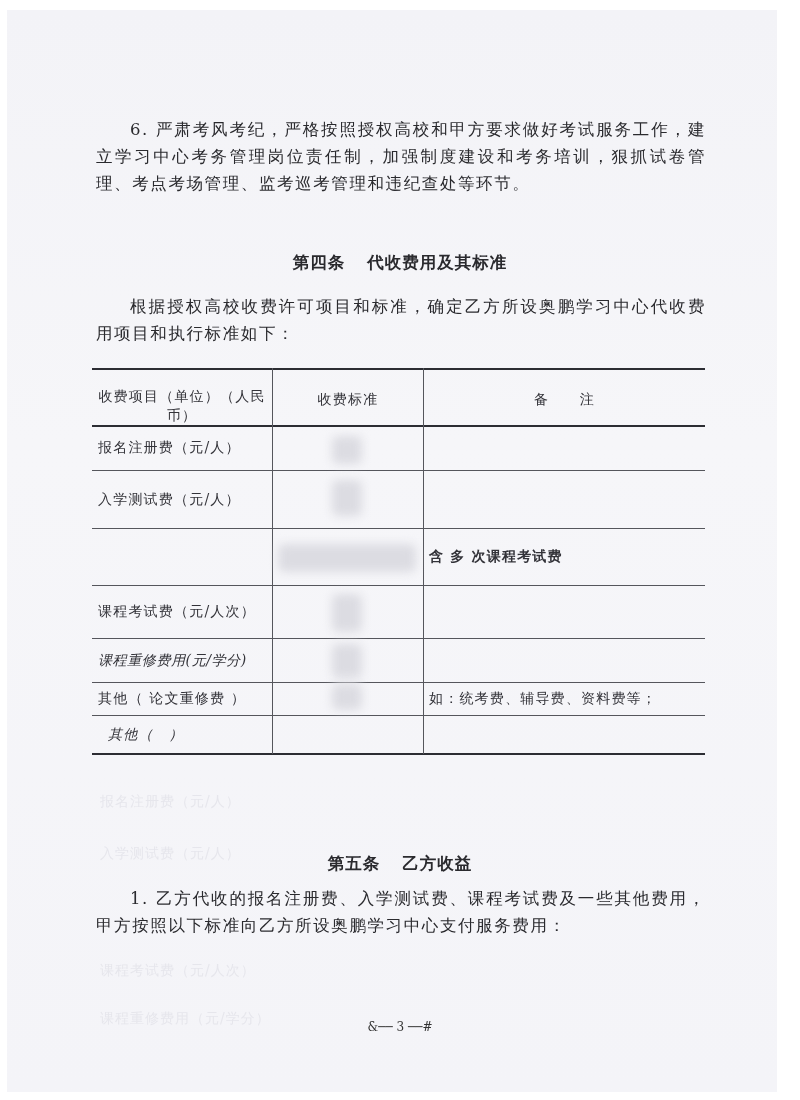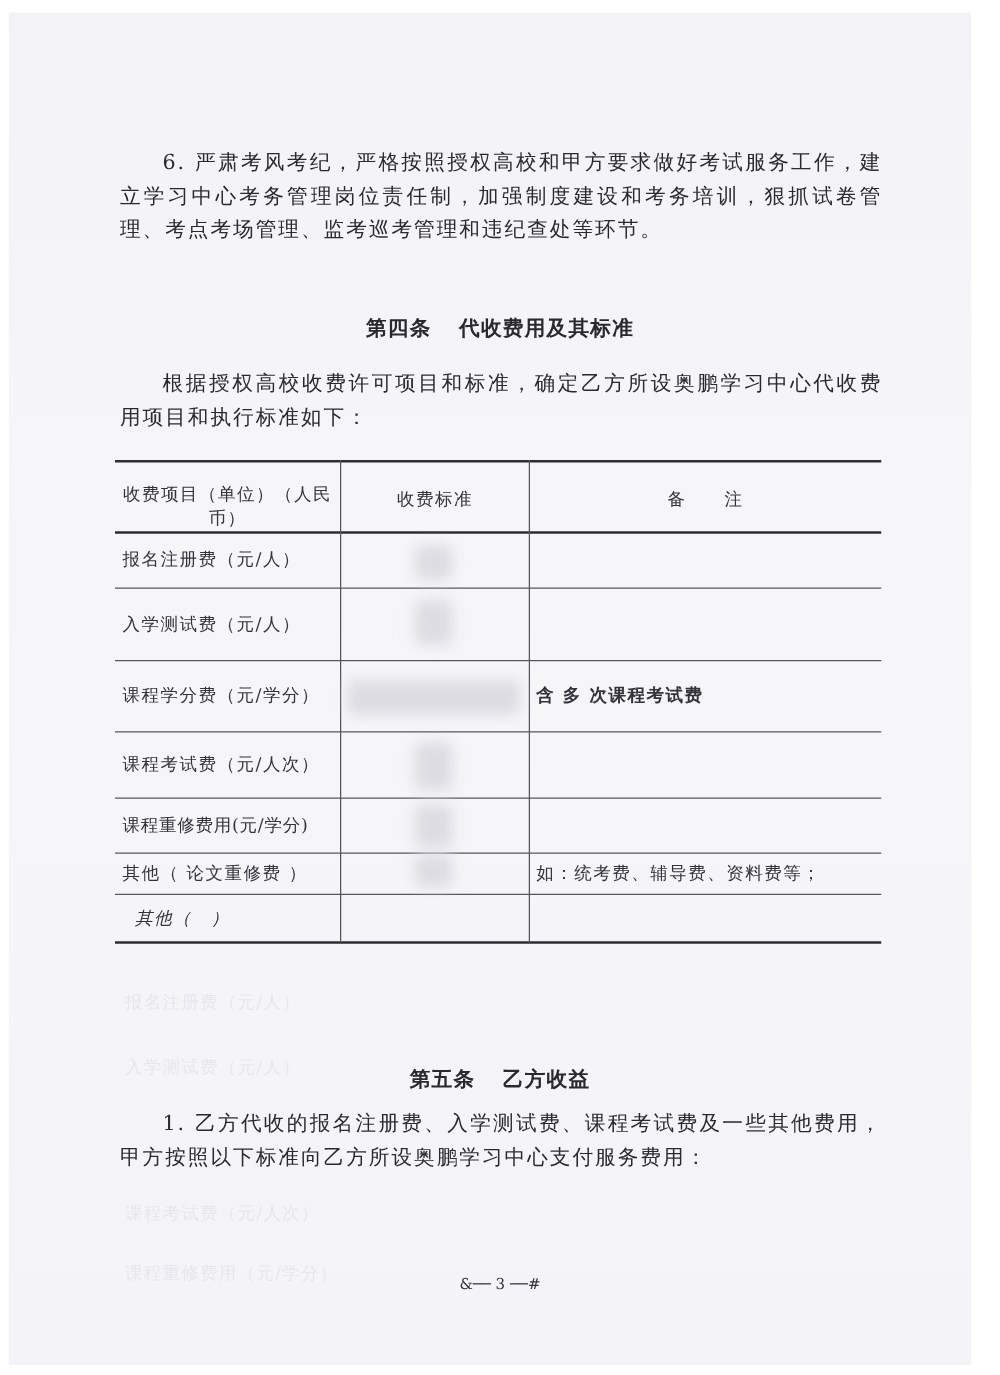--- a/index.html
+++ b/index.html
@@ -79,28 +79,27 @@
   <div class="cell center" style="left:0; top:2px; width:180px; height:72px; line-height:19px; padding:0 6px; box-sizing:border-box;">收费项目（单位）（人民币）</div>
   <div class="cell center" style="left:181px; top:2px; width:150px; height:59px;text-align:right;">收费标准</div>
   <div class="cell center" style="left:332px; top:2px; width:281px; height:60px; white-space:pre;">备　　注</div>
 
   <div class="cell" style="left:6px; top:58px; height:44px;">报名注册费（元/人）</div>
   <div class="blur" style="left:240px; top:68px; width:30px; height:28px;"></div>
 
   <div class="cell" style="left:6px; top:103px; height:57px;">入学测试费（元/人）</div>
   <div class="blur" style="left:240px; top:112px; width:30px; height:36px;"></div>
 
-  <div class="cell" style="left:6px; top:161px; height:56px;">课程学分费（元/学分）</div>
   <div class="blur" style="left:186px; top:176px; width:138px; height:28px;"></div>
   <div class="cell" style="left:337px; top:161px; height:56px; white-space:pre;font-weight:bold;">含 多 次课程考试费</div>
 
   <div class="cell" style="left:6px; top:218px; height:52px;">课程考试费（元/人次）</div>
   <div class="blur" style="left:240px; top:226px; width:30px; height:38px;"></div>
 
-  <div class="cell" style="left:6px; top:271px; height:43px; letter-spacing:0.6px;">课程重修费用(元/学分)</div>
+  <div class="cell" style="left:6px; top:271px; height:43px; letter-spacing:0.6px;font-style:italic;">课程重修费用(元/学分)</div>
   <div class="blur" style="left:240px; top:276px; width:30px; height:34px;"></div>
 
   <div class="cell" style="left:6px; top:315px; height:32px; white-space:pre;">其他（ 论文重修费 ）</div>
   <div class="blur" style="left:240px; top:316px; width:30px; height:26px;"></div>
   <div class="cell" style="left:337px; top:315px; height:32px;">如：统考费、辅导费、资料费等；</div>
 
   <div class="cell" style="left:16px; top:348px; height:37px; white-space:pre;font-style:italic;">其他（　）</div>
 </div>
 
 <div class="heading" style="top:853px;">

